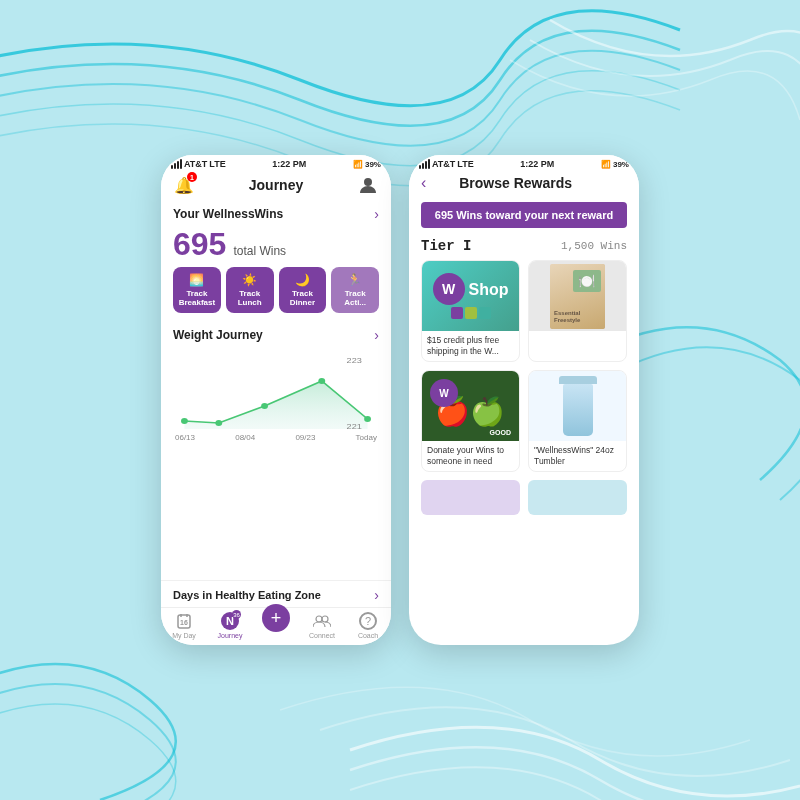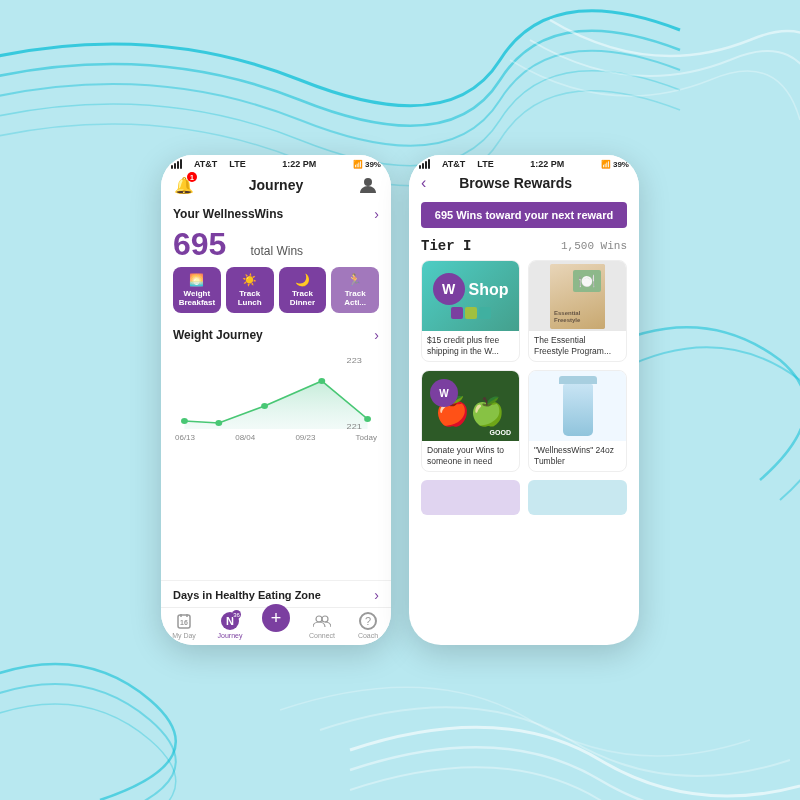--- a/index.html
+++ b/index.html
@@ -48,21 +48,21 @@
     .status-bar {
       display: flex;
       justify-content: space-between;
       align-items: center;
       padding: 4px 10px 2px;
       font-size: 9px;
       font-weight: 600;
       color: #222;
       background: white;
     }
-    .status-left { display: flex; align-items: flex-start; gap: 12px; }
+    .status-left { display: flex; align-items: flex-start; gap: 2px; }
     .status-right { display: flex; align-items: center; gap: 2px; font-size: 8px; }
     .signal-bars { display: flex; align-items: flex-end; gap: 1px; }
     .signal-bar { background: #222; border-radius: 1px; width: 2px; }
 
     
     .nav-bar {
       display: flex;
       justify-content: space-between;
       align-items: center;
       padding: 3px 12px 4px;
@@ -118,21 +118,21 @@
     }
     .chevron {
       color: #7b3fa0;
       font-size: 14px;
     }
 
     .wins-number {
       padding: 0px 12px 4px;
       display: flex;
       align-items: baseline;
-      gap: 24px;
+      gap: 7px;
     }
     .wins-big {
       font-size: 32px;
       font-weight: 700;
       color: #7b3fa0;
     }
     .wins-label {
       font-size: 12px;
       color: #555;
     }
@@ -493,21 +493,21 @@
 
       <div class="wins-number">
         <span class="wins-big">695</span>
         <span class="wins-label">total Wins</span>
       </div>
 
 
       <div class="earn-buttons">
         <div class="earn-btn">
           <span class="earn-btn-icon">🌅</span>
-          <span>Weight Breakfast</span>
+          <span>Track Breakfast</span>
         </div>
         <div class="earn-btn">
           <span class="earn-btn-icon">☀️</span>
           <span>Track Lunch</span>
         </div>
         <div class="earn-btn">
           <span class="earn-btn-icon">🌙</span>
           <span>Track Dinner</span>
         </div>
         <div class="earn-btn" style="opacity:0.7;">
@@ -658,21 +658,20 @@
       <div class="reward-card">
         <div class="reward-img book-bg">
           <div class="book-cover">
             <div style="position:absolute;top:0;left:0;right:0;bottom:0;background:linear-gradient(160deg,#e8d5b8,#c8a870);border-radius:2px;"></div>
             <div style="position:absolute;top:6px;right:4px;width:28px;height:22px;background:#8db88a;border-radius:2px;display:flex;align-items:center;justify-content:center;">
               <span style="font-size:14px;">🍽️</span>
             </div>
             <div style="position:absolute;bottom:4px;left:4px;font-size:6px;color:#654;font-weight:bold;line-height:1.2;">Essential<br>Freestyle</div>
           </div>
         </div>
-        <div class="reward-desc">The Essential Freestyle Program...</div>
       </div>
 
       <div class="reward-card">
         <div class="reward-img donate-bg">
           <div class="good-logo">W</div>
           <div style="position:absolute;bottom:4px;right:8px;left:8px;text-align:right;">
             <span style="font-size:7px;color:white;font-weight:bold;">GOOD</span>
           </div>
           <div class="apples">🍎🍏</div>
         </div>

